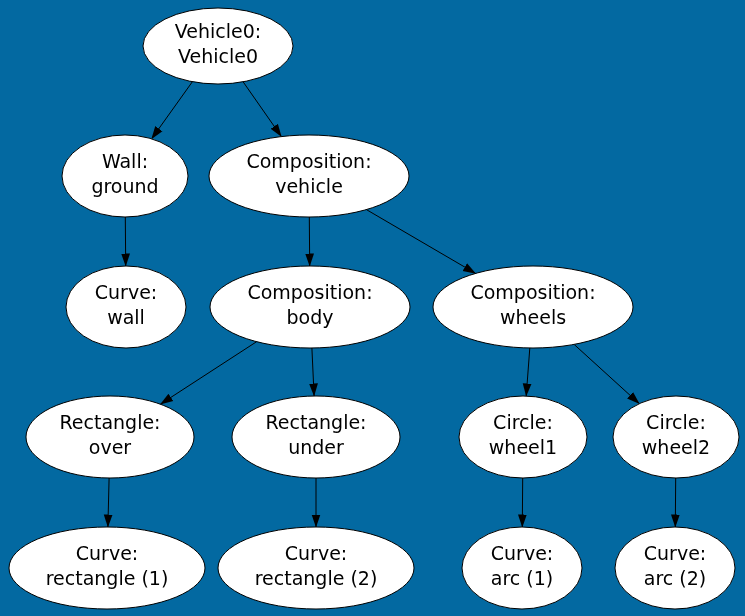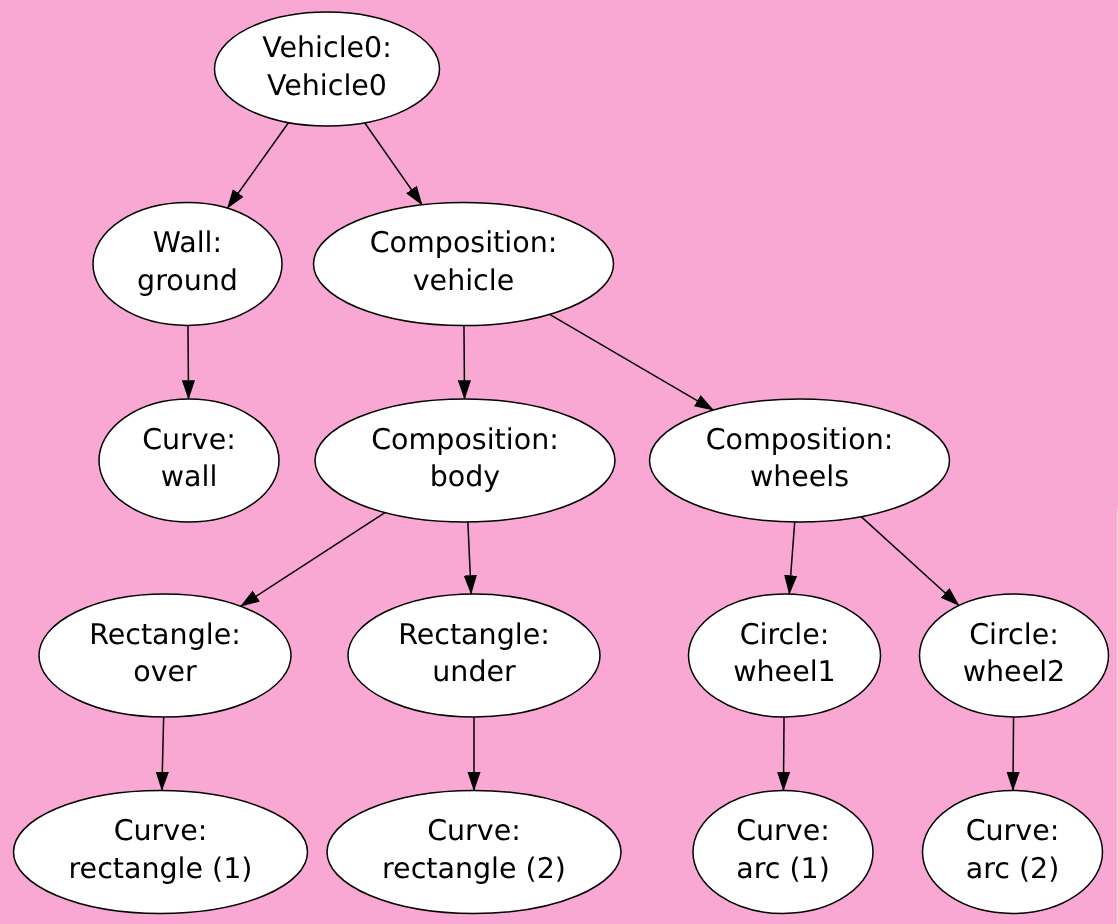--- a/index.html
+++ b/index.html
@@ -27,21 +27,21 @@
     font-size: 19px;
     text-anchor: middle;
   }
   .edge line {
     stroke-width: 1px;
   }
 </style>
 </head>
 <body>
 
-<div class="canvas" style="background: #f9a8d4;">
+<div class="canvas" style="background: #0369a1;">
   <svg class="graph" xmlns="http://www.w3.org/2000/svg" viewBox="0 0 745 616">
     <defs>
       <marker id="arrowhead" markerUnits="userSpaceOnUse" markerWidth="14" markerHeight="11" refX="12.5" refY="5" orient="auto">
         <path d="M0,0.6 L13,5 L0,9.4 z" fill="#000000"></path>
       </marker>
     </defs>
     <g>
         <g class="edge">
           <line x1="192.4" y1="81.7" x2="151.6" y2="138.8" stroke="#000000" marker-end="url(#arrowhead)"></line>
         </g>

